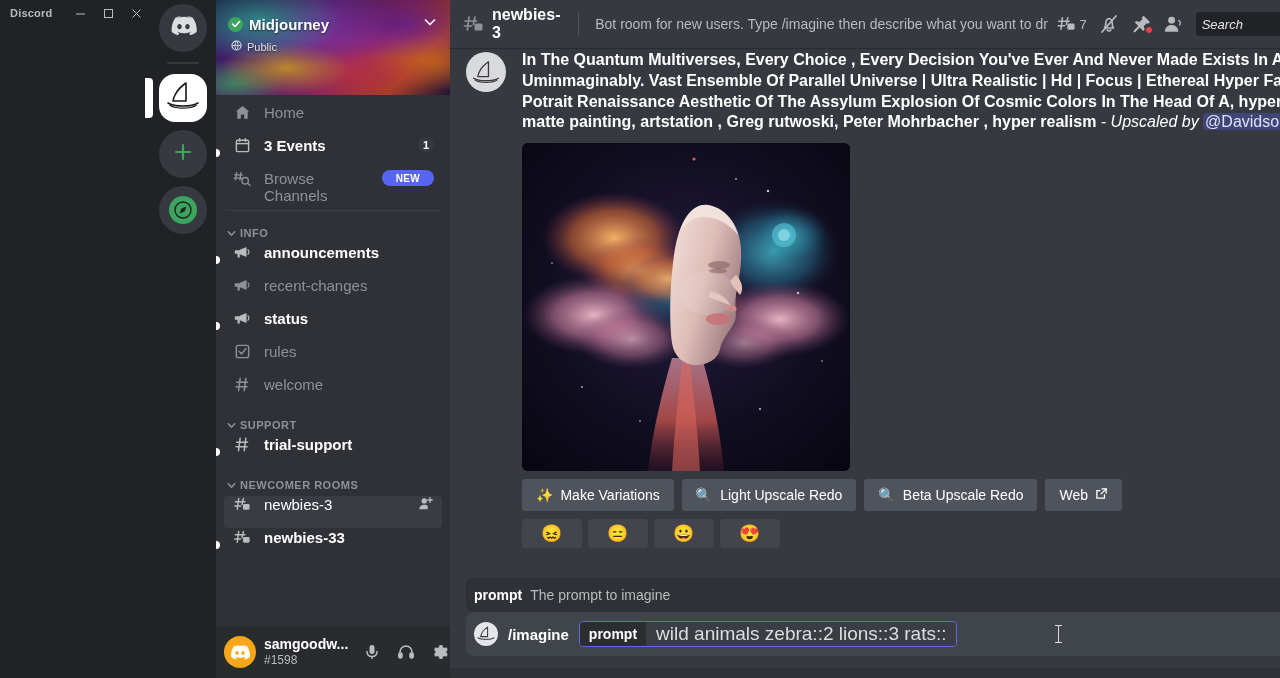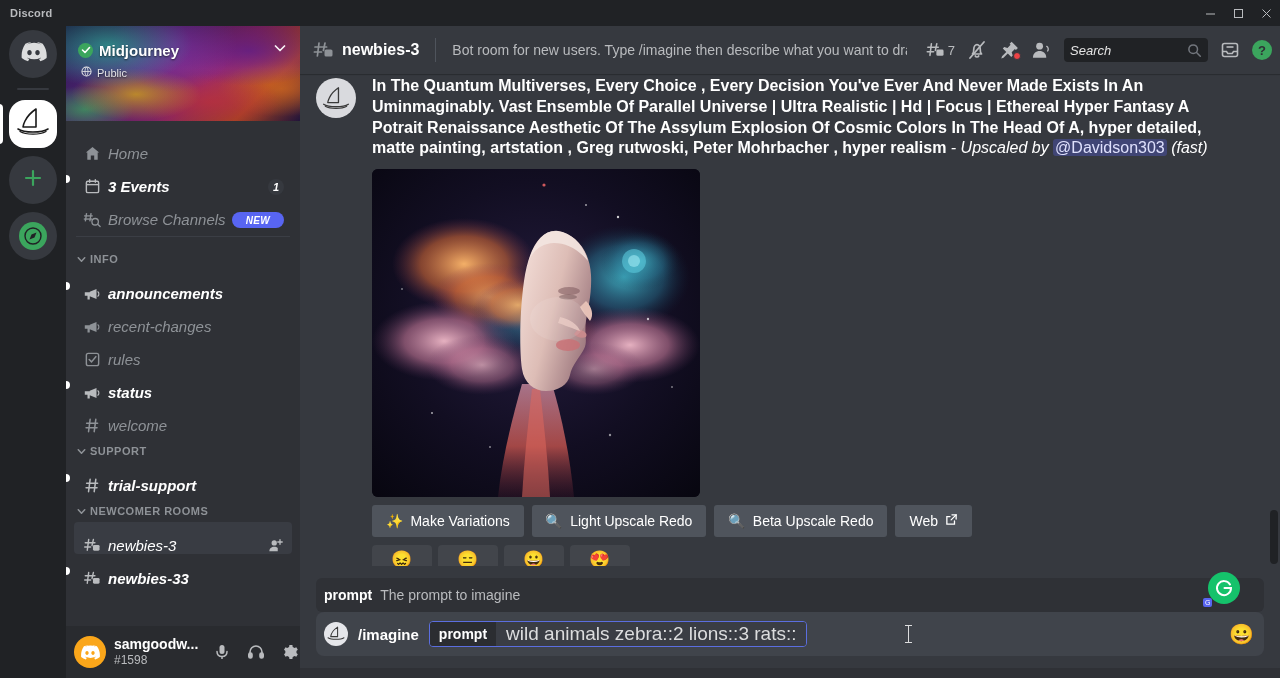--- a/index.html
+++ b/index.html
@@ -6,21 +6,21 @@
   html, body {
     width: 1280px; height: 678px;
     overflow: hidden;
     background: #202225;
     font-family: "Liberation Sans", sans-serif;
     color: #dcddde;
     -webkit-font-smoothing: antialiased;
   }
 
   
-  #app { position: relative; width: 1280px; height: 678px; display: flex; flex-direction: column; }
+  #app { position: relative; width: 1280px; height: 678px; display: flex; flex-direction: row; }
   .titlebar {
     height: 26px; background: #202225; display: flex; align-items: center;
     flex: 0 0 26px; position: relative; z-index: 40;
   }
   .titlebar .brand {
     font-size: 11px; font-weight: bold; color: #b9bbbe; letter-spacing: .2px;
     padding-left: 10px; width: 66px;
   }
   .titlebar .spacer { flex: 1; }
   .wbtn {
@@ -89,22 +89,22 @@
   }
   .chev { margin-left: auto; color: #fff; opacity: .95; }
   .public-row {
     display: flex; align-items: center; gap: 5px; margin-top: 6px; padding-left: 3px;
     font-size: 11px; color: #e3e3e6; text-shadow: 0 1px 2px rgba(0,0,0,.6);
   }
 
   .chan-scroll { flex: 1; overflow: hidden; padding-top: 8px; }
   .chan-row {
     height: 32px; margin: 1px 8px; border-radius: 4px; display: flex;
-    align-items: flex-end; gap: 6px; padding: 0 8px; position: relative;
-    color: #8e9297; font-size: 15px; font-style: italic;
+    align-items: flex-start; gap: 12px; padding: 0 8px; position: relative;
+    color: #8e9297; font-size: 15px;
   }
   .chan-row.active { background: #393c43; color: #fff; }
   .chan-row.unread { color: #fff; font-weight: bold; }
   .chan-row .ic { width: 20px; flex: 0 0 20px; display: flex; align-items: center; justify-content: center; color: #8e9297; }
   .chan-row.unread .ic, .chan-row.active .ic { color: #b9bbbe; }
   .unread-dot {
     position: absolute; left: -12px; top: 50%; transform: translateY(-50%);
     width: 8px; height: 8px; border-radius: 50%; background: #fff;
   }
   .badge-num {
@@ -405,39 +405,39 @@
         <div class="chan-row">
           <span class="ic">
             <svg width="18" height="16" viewBox="0 0 20 16" fill="currentColor">
                 <path d="M2 6 L2 10 L5 10 L5 14 L7.5 14 L7.5 10.4 L15 13.5 L15 2.5 L7.5 5.6 L7.5 6 Z"></path>
                 <path d="M16.5 5.5 C18 6.5 18 9.5 16.5 10.5" fill="none" stroke="currentColor" stroke-width="1.3" stroke-linecap="round"></path>
               </svg>
           </span>
           <span>recent-changes</span>
         </div>
 
+        <div class="chan-row unread">
+          <div class="unread-dot"></div>
+          <span class="ic">
+            <svg width="18" height="16" viewBox="0 0 20 16" fill="currentColor">
+                <path d="M2 6 L2 10 L5 10 L5 14 L7.5 14 L7.5 10.4 L15 13.5 L15 2.5 L7.5 5.6 L7.5 6 Z"></path>
+                <path d="M16.5 5.5 C18 6.5 18 9.5 16.5 10.5" fill="none" stroke="currentColor" stroke-width="1.3" stroke-linecap="round"></path>
+              </svg>
+          </span>
+          <span>status</span>
+        </div>
+
         <div class="chan-row">
           <span class="ic">
             <svg width="17" height="17" viewBox="0 0 18 18">
                 <rect x="2.5" y="2.5" width="13" height="13" rx="2" fill="none" stroke="currentColor" stroke-width="1.5"></rect>
                 <path d="M5.5 9 L8 11.5 L12.5 6" fill="none" stroke="currentColor" stroke-width="1.6" stroke-linecap="round" stroke-linejoin="round"></path>
               </svg>
           </span>
           <span>rules</span>
-        </div>
-
-        <div class="chan-row unread">
-          <div class="unread-dot"></div>
-          <span class="ic">
-            <svg width="18" height="16" viewBox="0 0 20 16" fill="currentColor">
-                <path d="M2 6 L2 10 L5 10 L5 14 L7.5 14 L7.5 10.4 L15 13.5 L15 2.5 L7.5 5.6 L7.5 6 Z"></path>
-                <path d="M16.5 5.5 C18 6.5 18 9.5 16.5 10.5" fill="none" stroke="currentColor" stroke-width="1.3" stroke-linecap="round"></path>
-              </svg>
-          </span>
-          <span>status</span>
         </div>
 
 
         <div class="chan-row">
           <span class="ic">
             <svg width="17" height="17" viewBox="0 0 18 18" fill="none" stroke="currentColor" stroke-width="1.6" stroke-linecap="round">
                 <line x1="6.5" y1="2.5" x2="4.8" y2="15.5"></line>
                 <line x1="12.5" y1="2.5" x2="10.8" y2="15.5"></line>
                 <line x1="2.8" y1="6.5" x2="14.4" y2="6.5"></line>
                 <line x1="2.2" y1="11.5" x2="13.8" y2="11.5"></line>

